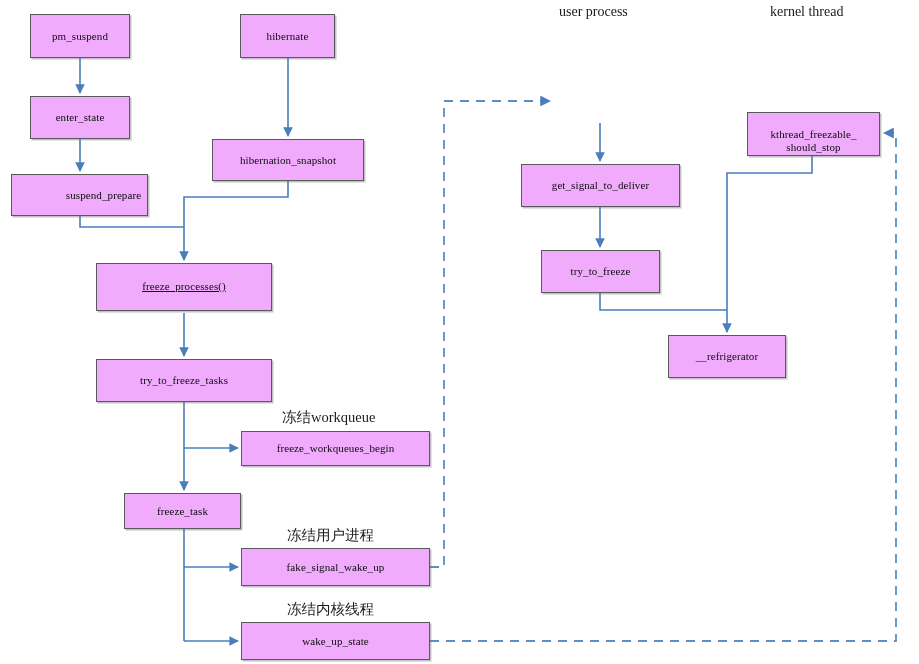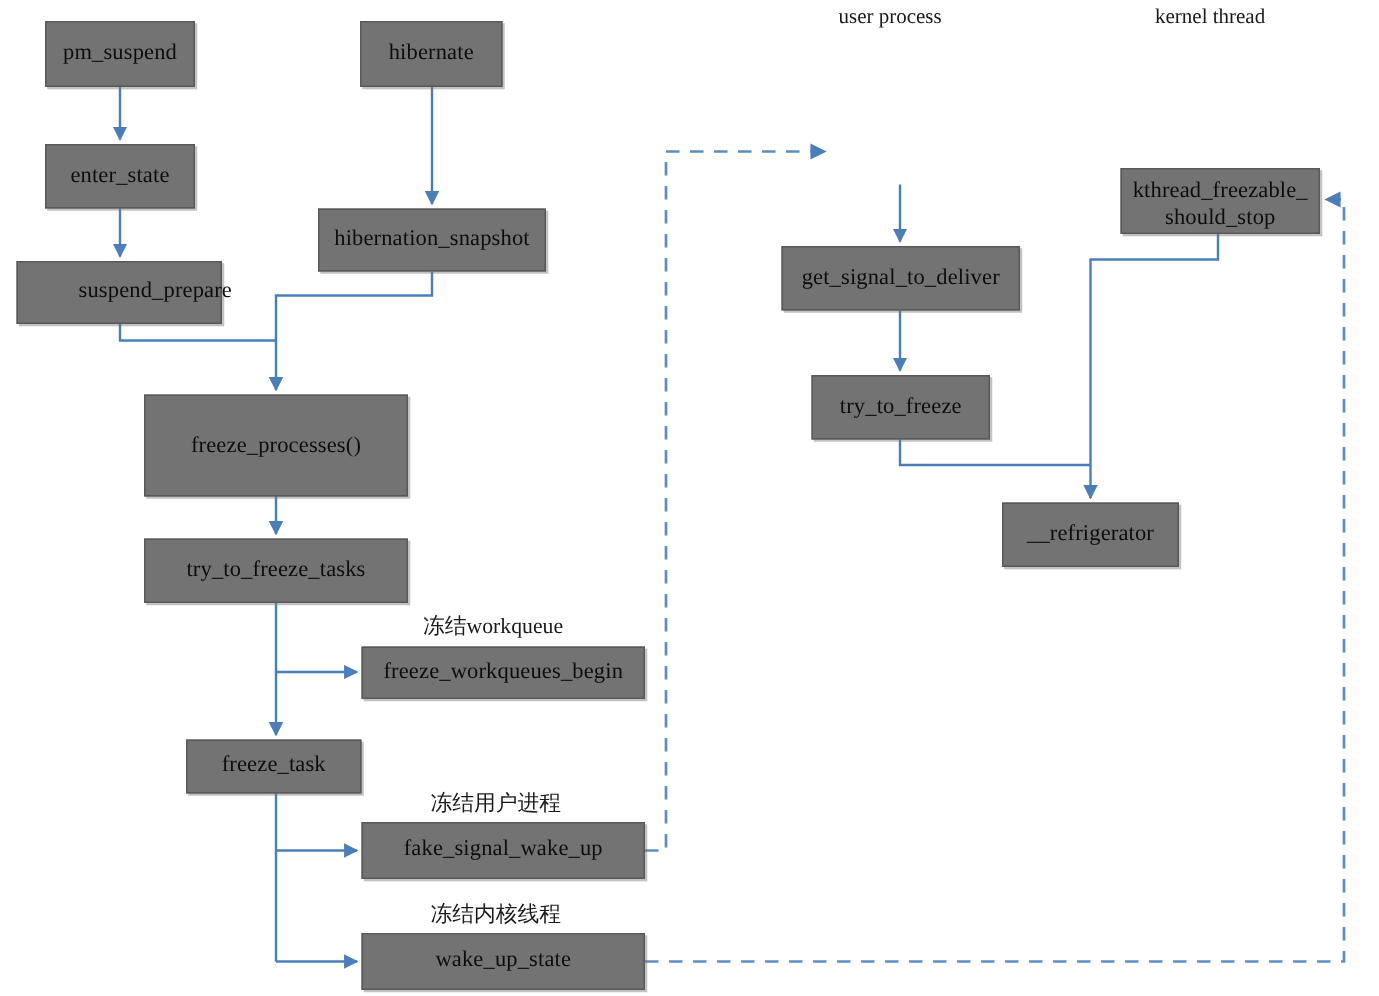--- a/index.html
+++ b/index.html
@@ -19,29 +19,29 @@
     position: absolute;
     left: 0;
     top: 0;
     width: 919px;
     height: 664px;
     pointer-events: none;
   }
   .node {
     position: absolute;
     box-sizing: border-box;
-    background: #737373;
+    background: #f0abfc;
     border: 1.6px solid #595959;
     box-shadow: 1.5px 1.5px 0 rgba(120,120,120,0.45);
     display: flex;
     align-items: center;
     justify-content: center;
     text-align: center;
     color: #0d0d0d;
-    font-size: 15px;
+    font-size: 11px;
     line-height: 1.18;
     letter-spacing: 0.1px;
     z-index: 3;
   }
   .node.two-line { line-height: 1.25; }
   .swimlane-label {
     position: absolute;
     color: #1a1a1a;
     font-size: 14px;
     white-space: nowrap;
@@ -130,21 +130,21 @@
   </div>
 
   <div class="node" style="left:240px; top:14px; width:95px; height:44px;">
     <span>hibernate</span>
   </div>
 
   <div class="node" style="left:212px; top:139px; width:152px; height:42px;font-family:Liberation Serif, serif;">
     <span>hibernation_snapshot</span>
   </div>
 
-  <div class="node two-line" style="left:96px; top:263px; width:176px; height:68px; flex-direction:column;">
+  <div class="node two-line" style="left:96px; top:263px; width:176px; height:48px; flex-direction:column;text-decoration:underline;">
     <span>freeze_processes()</span>
   </div>
 
   <div class="node" style="left:96px; top:359px; width:176px; height:43px;">
     <span>try_to_freeze_tasks</span>
   </div>
 
   <div class="node" style="left:241px; top:431px; width:189px; height:35px;">
     <span>freeze_workqueues_begin</span>
   </div>

